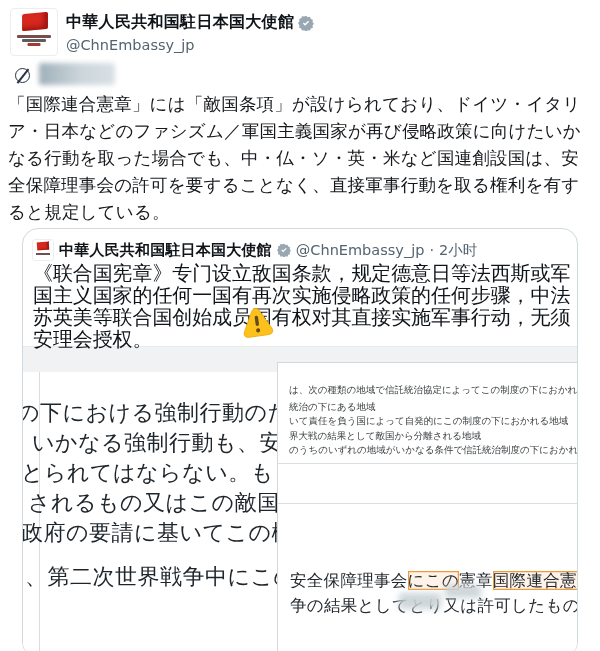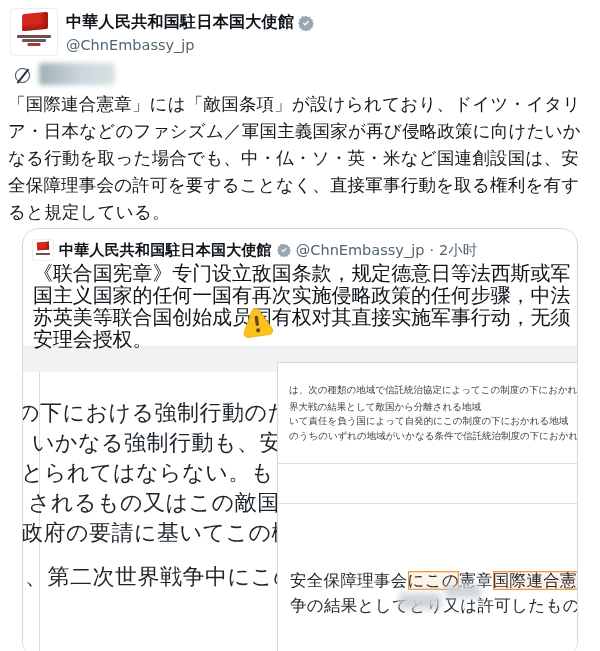--- a/index.html
+++ b/index.html
@@ -135,22 +135,23 @@
           <span class="doc-line">とられてはならない。もっとも、本条</span>
           <span class="doc-line">されるもの又はこの敵国における侵略</span>
           <span class="doc-line">政府の要請に基いてこの機構がこの敵</span>
         </div>
       <div class="doc-left-bottom">、第二次世界戦争中にこの憲章のいず</div>
     </div>
 
     <div class="doc-right">
       <div class="doc-right-lines">
           <span class="doc-line">は、次の種類の地域で信託統治協定によってこの制度の下におかれるも</span>
+          <span class="doc-line">統治の下にある地域</span>
+          <span class="doc-line">いて責任を負う国によって自発的にこの制度の下におかれる地域</span>
           <span class="doc-line">界大戦の結果として敵国から分離される地域</span>
-          <span class="doc-line">いて責任を負う国によって自発的にこの制度の下におかれる地域</span>
           <span class="doc-line">のうちのいずれの地域がいかなる条件で信託統治制度の下におかれるかに</span>
         </div>
       <div class="dr-hr dr-hr1"></div>
       <div class="dr-hr dr-hr2"></div>
       <div class="doc-right-bottom">
         <span class="row"><span class="">安全保障理事会</span><span class="hl">にこの</span><span class="">憲章</span><span class="hl">国際連合憲章</span></span>
         <span class="row">争の結果としてとり又は許可したものを無</span>
       </div>
       <div class="blur-patch blur1"></div>
       <div class="blur-patch blur2"></div>

